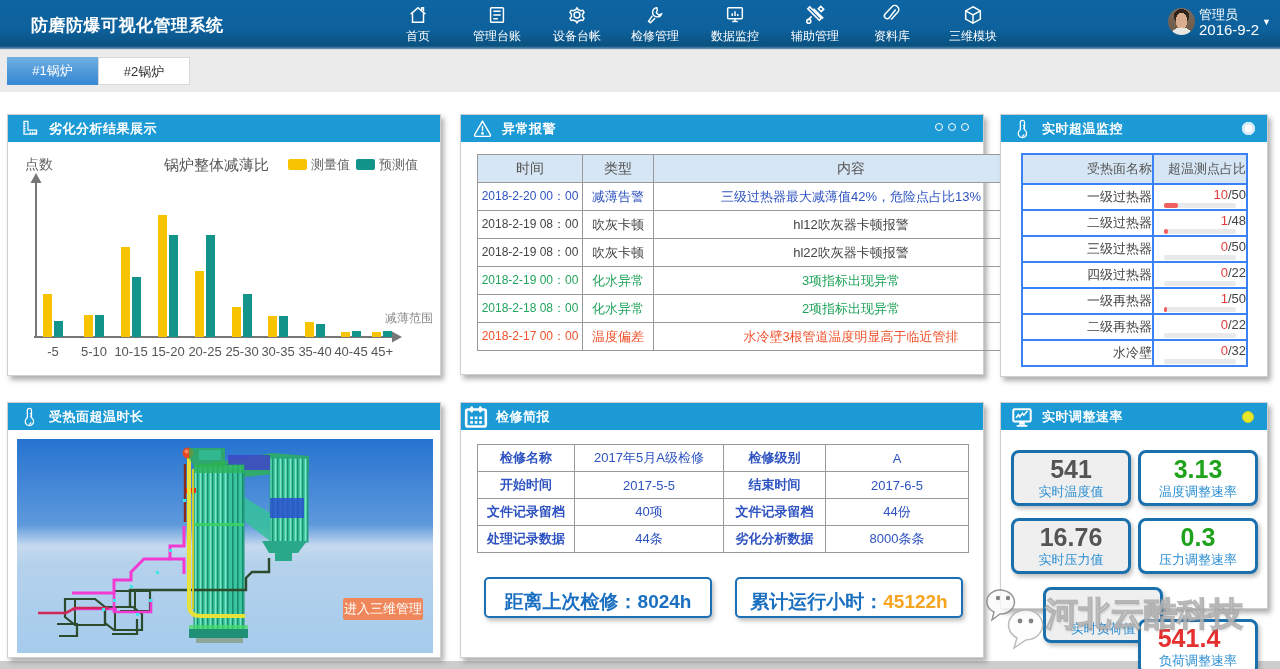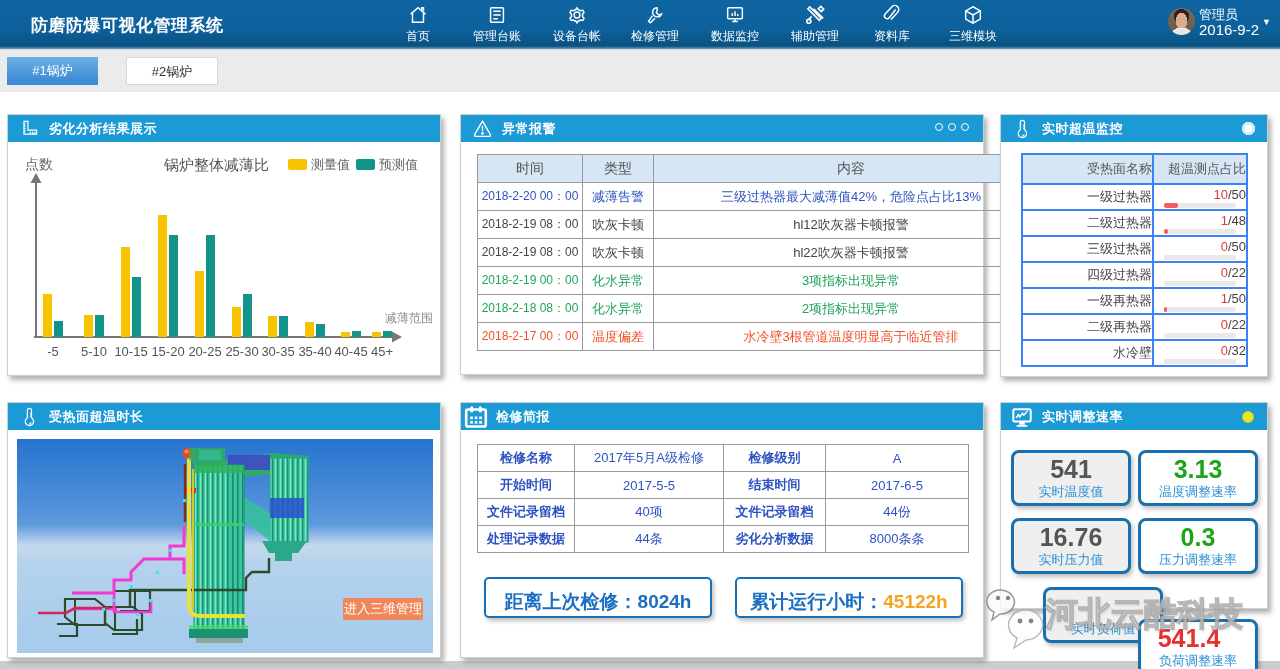--- a/index.html
+++ b/index.html
@@ -18,21 +18,21 @@
     radial-gradient(ellipse 6px 8px at 50% 48%, #d9ad8d 0 99%, rgba(0,0,0,0) 100%),
     radial-gradient(ellipse 8px 7px at 50% 30%, #2e241c 0 99%, rgba(0,0,0,0) 100%),
     linear-gradient(180deg,#7d6a59,#6a584a); }
 #uname { position:absolute; left:1199px; top:7px; font-size:13px; color:#fff; line-height:15px; }
 #uname .d { font-size:15px; }
 #caret { position:absolute; right:9px; top:17px; font-size:9px; color:#fff; }
 
 #tabstrip { position:absolute; left:0; top:49px; width:1280px; height:43px; background:#ebebeb; border-top:1px solid #dcdcdc;}
 .tab { position:absolute; top:7px; height:28px; line-height:28px; text-align:center; font-size:13px; }
 #tab1 { left:7px; width:91px; background:linear-gradient(180deg,#6fb0e2,#3f8ed6 80%,#3a89d2); color:#fff; }
-#tab2 { left:98px; width:92px; background:#fff; border:1px solid #d8d8d8; color:#333;margin-left:28px; }
+#tab2 { left:98px; width:92px; background:#fff; border:1px solid #d8d8d8; color:#333; }
 
 #botstrip { position:absolute; left:0; top:661px; width:1280px; height:8px; background:#cdcdcd; }
 
 .panel { position:absolute; background:#fff; border:1px solid #cfcfcf; box-shadow:3px 4px 5px rgba(80,80,80,0.45); }
 .phead { position:absolute; left:0; top:0; right:0; height:27px; background:#1b9ad5; color:#fff; display:flex; align-items:center; }
 .phead .hic { margin-left:9px; width:24px; height:24px; display:flex; align-items:center; justify-content:center;}
 .phead .htx { margin-left:8px; font-size:13px; font-weight:bold; letter-spacing:0.5px; }
 #p1 { left:7px;  top:114px; width:434px; height:262px; }
 #p2 { left:460px; top:114px; width:524px; height:261px; }
 #p3 { left:1000px; top:114px; width:268px; height:263px; }

